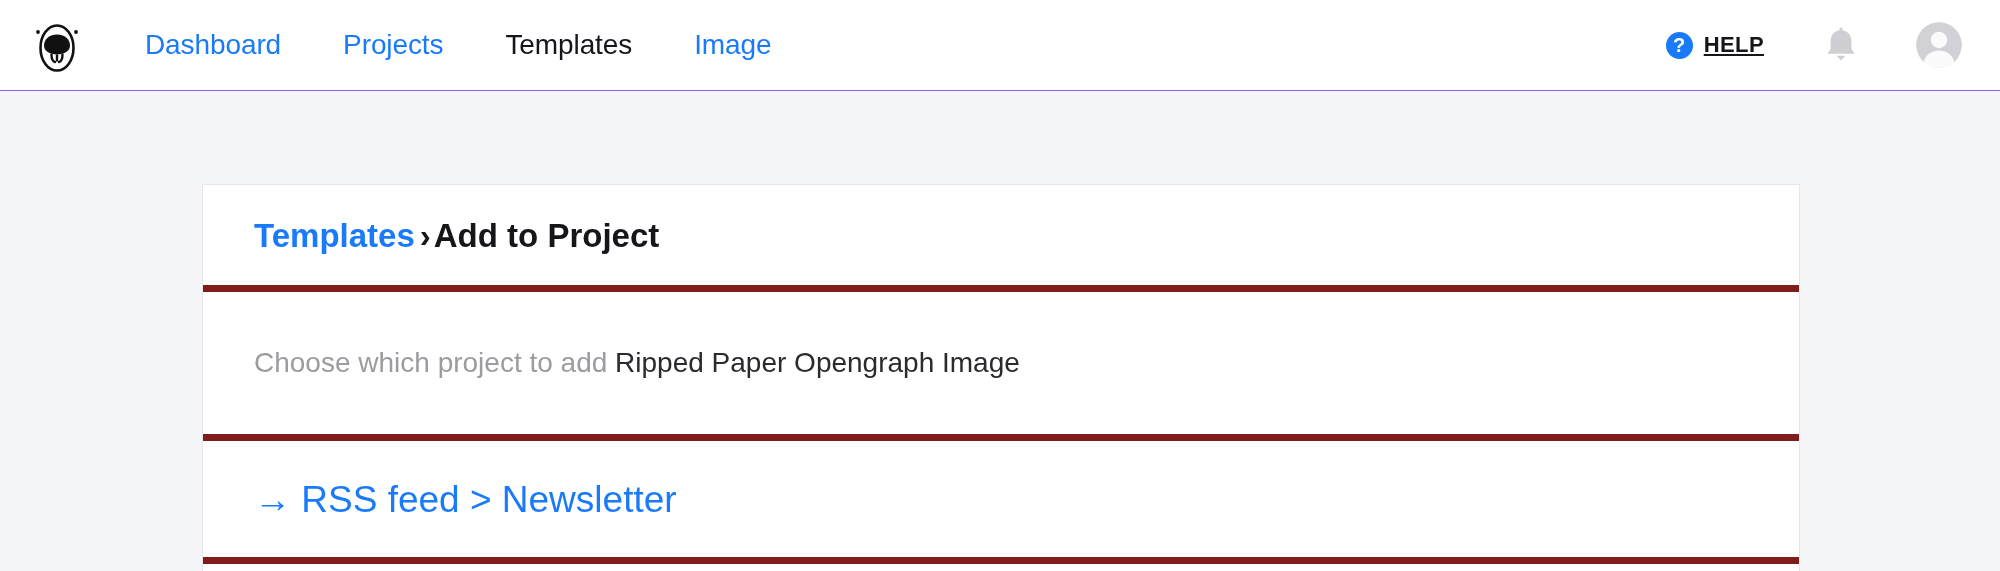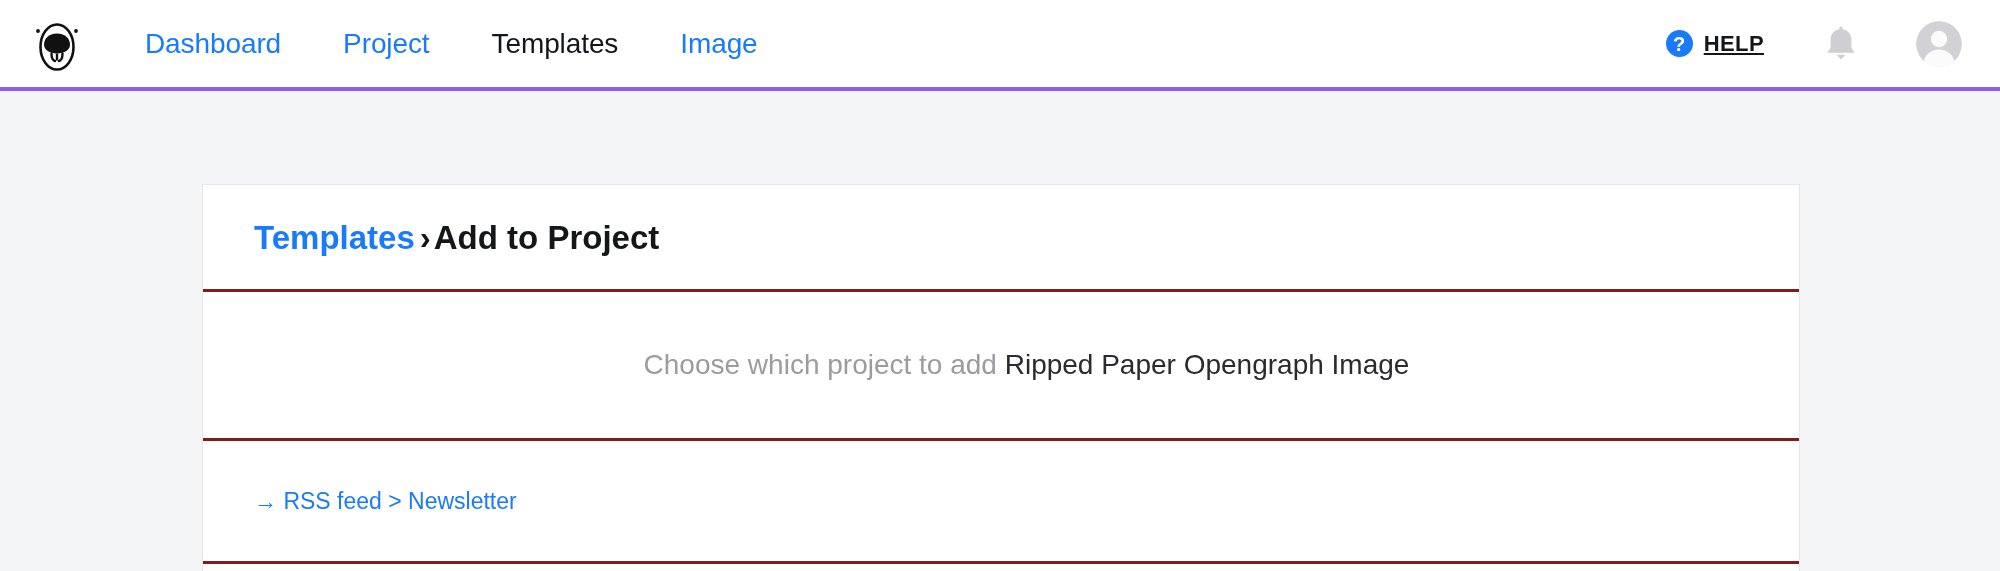--- a/index.html
+++ b/index.html
@@ -13,21 +13,21 @@
   body {
     background: #f4f5f7;
     font-family: "Liberation Sans", sans-serif;
     -webkit-font-smoothing: antialiased;
   }
 
   
   .header {
     height: 91px;
     background: #ffffff;
-    border-bottom: 4px solid #8b5cf6;
+    border-bottom: 1px solid #8b5cf6;
     display: flex;
     align-items: center;
     padding: 0 38px 0 34px;
   }
   .logo {
     width: 46px;
     height: 60px;
     flex: 0 0 auto;
     margin-right: 34px;
     display: block;
@@ -101,27 +101,27 @@
   .main {
     padding: 93px 0 0 0;
   }
   .card {
     margin: 0 200px 0 202px;
     background: #ffffff;
     border: 1px solid #e6e6e8;
     border-bottom: none;
   }
   .card-row {
-    border-bottom: 3px solid #7f1d1d;
+    border-bottom: 7px solid #7f1d1d;
     padding: 0 0 0 51px;
     display: flex;
     align-items: center;
   }
   .card-row.breadcrumb-row { height: 107px; }
-  .card-row.desc-row { height: 149px; justify-content: center; }
+  .card-row.desc-row { height: 149px; }
   .card-row.link-row { height: 123px; }
   .card-row.extra-row { height: 70px; }
 
   .breadcrumb {
     font-size: 33px;
     line-height: 1;
     white-space: nowrap;
   }
   .breadcrumb .crumb-link {
     color: #1a7bfa;
@@ -140,21 +140,21 @@
 
   .desc-text {
     font-size: 28px;
     line-height: 1;
     white-space: nowrap;
   }
   .desc-text .desc-prefix { color: #9b9ba1; }
   .desc-text .desc-name { color: #2b2b2f; }
 
   .row-link {
-    font-size: 23px;
+    font-size: 37px;
     color: #1a7bfa;
     text-decoration: none;
     line-height: 1;
     white-space: nowrap;
   }
 </style>
 </head>
 <body>
 
 <div class="header">
@@ -168,21 +168,21 @@
     <path d="M23 39.5 L23 46.5" stroke="#111111" stroke-width="2.4" fill="none"></path>
     <path d="M17.5 39.5 C17.5 44 19 46.5 21 47" stroke="#111111" stroke-width="2.4" fill="none" stroke-linecap="round"></path>
     <path d="M28.5 39.5 C28.5 44 27 46.5 25 47" stroke="#111111" stroke-width="2.4" fill="none" stroke-linecap="round"></path>
 
     <circle cx="4" cy="17" r="1.9" fill="#111111"></circle>
     <circle cx="42" cy="17" r="1.9" fill="#111111"></circle>
   </svg>
 
   <nav class="nav">
     <a class="nav-link" href="#">Dashboard</a>
-    <a class="nav-link" href="#">Project</a>
+    <a class="nav-link" href="#">Projects</a>
     <a class="nav-link active" href="#">Templates</a>
     <a class="nav-link" href="#">Image</a>
   </nav>
 
   <div class="header-spacer"></div>
 
   <div class="header-right">
 
     <a class="help" href="#">
       <span class="help-icon">?</span>

